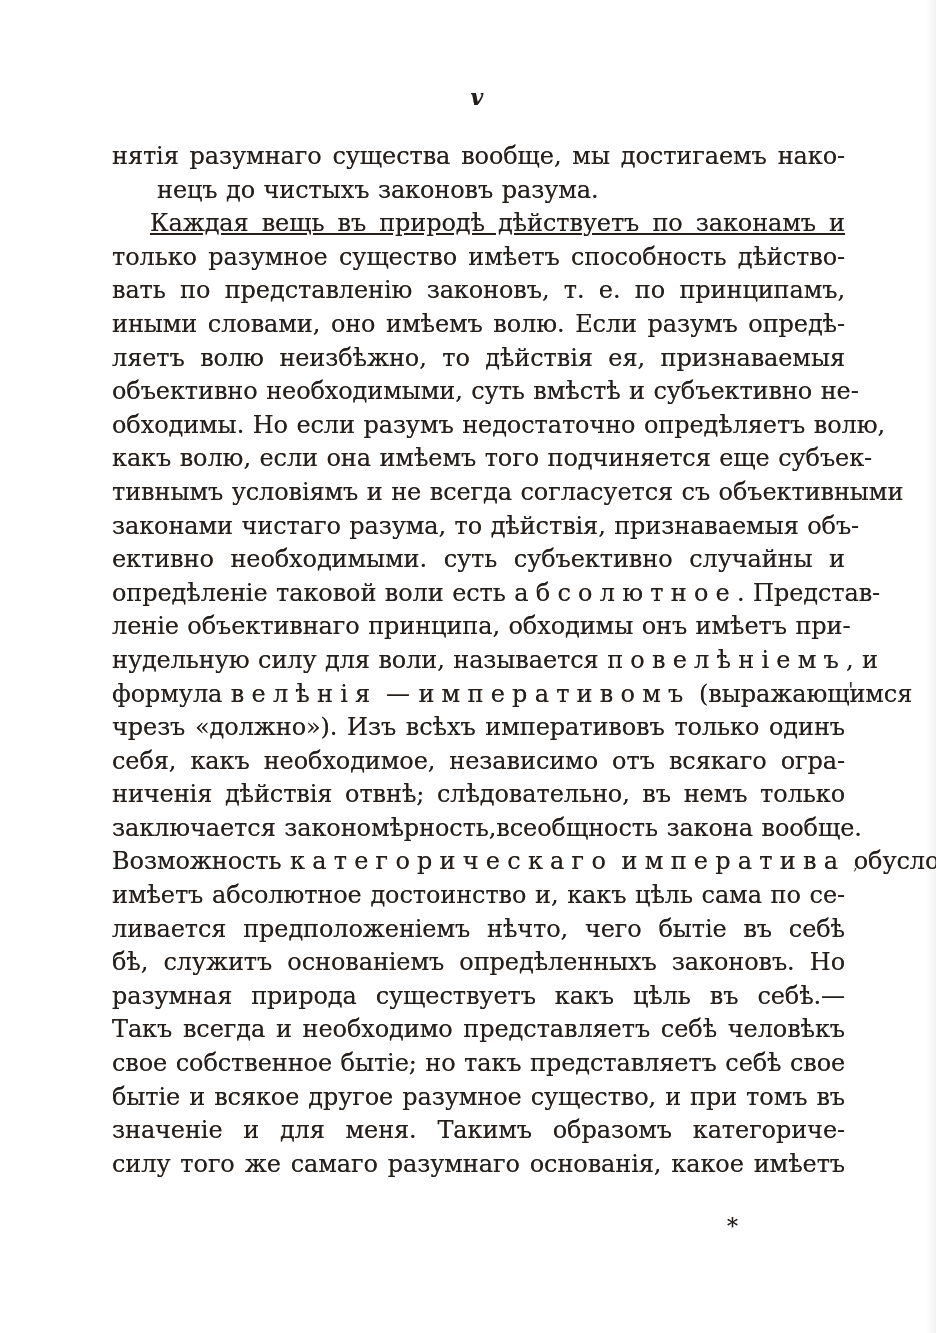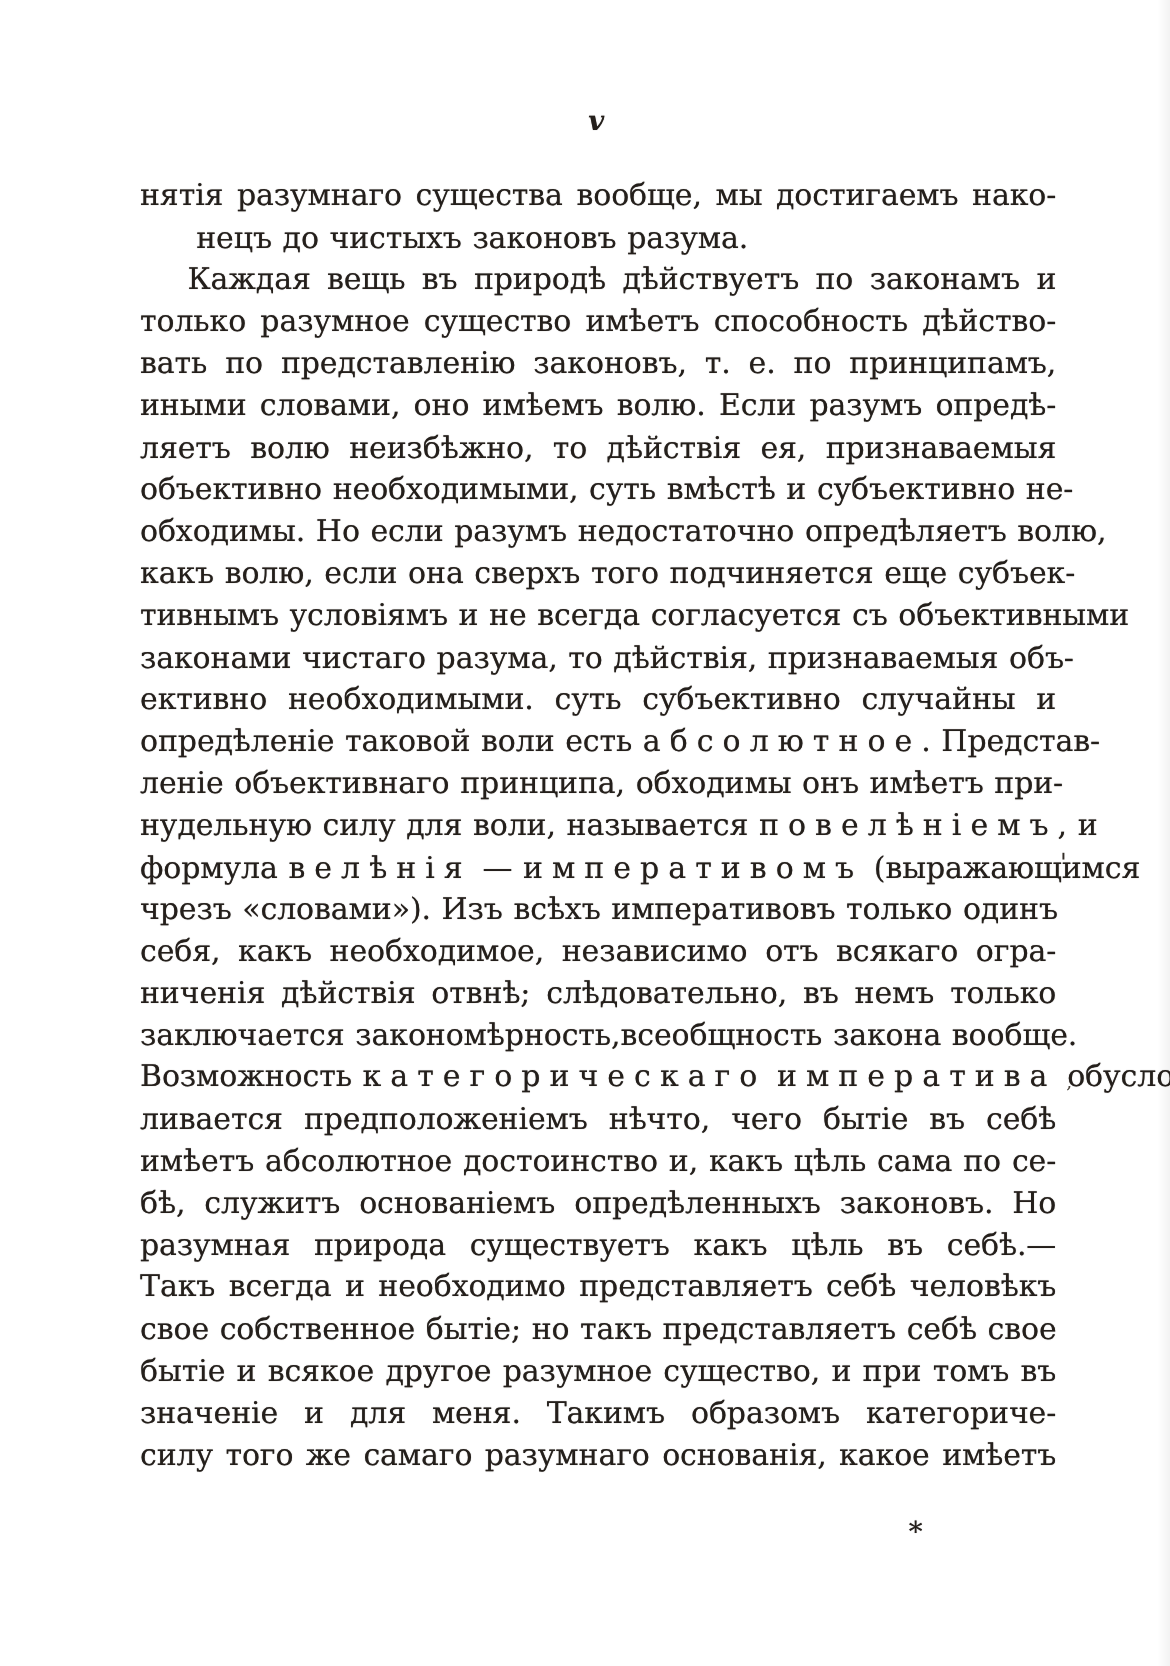--- a/index.html
+++ b/index.html
@@ -56,20 +56,21 @@
     text-shadow: 0 0 0.6px rgba(30,25,20,0.65);
     white-space: nowrap;
   }
   .line.no-justify {
     text-align: left;
     text-align-last: left;
     margin-left: 45px;
   }
   .line.indent {
     text-indent: 38px;
+    text-decoration: underline;
   }
   .spaced {
     letter-spacing: 0.30em;
   }
   .footnote-mark {
     position: absolute;
     top: 1214px;
     left: 727px;
     font-size: 22px;
     text-shadow: 0 0 0.6px rgba(30,25,20,0.65);
@@ -98,35 +99,35 @@
   <div class="text-block">
       <div class="line"><span>нятія разумнаго существа вообще, мы достигаемъ нако-</span></div>
       <div class="line no-justify"><span>нецъ до чистыхъ законовъ разума.</span></div>
       <div class="line indent"><span>Каждая вещь въ природѣ дѣйствуетъ по законамъ и</span></div>
       <div class="line"><span>только разумное существо имѣетъ способность дѣйство-</span></div>
       <div class="line"><span>вать по представленію законовъ, т. е. по принципамъ,</span></div>
       <div class="line"><span>иными словами, оно имѣемъ волю. Если разумъ опредѣ-</span></div>
       <div class="line"><span>ляетъ волю неизбѣжно, то дѣйствія ея, признаваемыя</span></div>
       <div class="line"><span>объективно необходимыми, суть вмѣстѣ и субъективно не-</span></div>
       <div class="line"><span>обходимы. Но если разумъ недостаточно опредѣляетъ волю,</span></div>
-      <div class="line"><span>какъ волю, если она сверхъ того подчиняется еще субъек-</span></div>
+      <div class="line"><span>какъ волю, если она имѣемъ того подчиняется еще субъек-</span></div>
       <div class="line"><span>тивнымъ условіямъ и не всегда согласуется съ объективными</span></div>
       <div class="line"><span>законами чистаго разума, то дѣйствія, признаваемыя объ-</span></div>
       <div class="line"><span>ективно необходимыми. суть субъективно случайны и</span></div>
       <div class="line"><span>опредѣленіе таковой воли есть </span><span class="spaced">абсолютное</span><span>. Представ-</span></div>
       <div class="line"><span>леніе объективнаго принципа, обходимы онъ имѣетъ при-</span></div>
       <div class="line"><span>нудельную силу для воли, называется </span><span class="spaced">повелѣніемъ</span><span>, и</span></div>
       <div class="line"><span>формула </span><span class="spaced">велѣнія</span><span> — </span><span class="spaced">императивомъ</span><span> (выражающимся</span></div>
-      <div class="line"><span>чрезъ «словами»). Изъ всѣхъ императивовъ только одинъ</span></div>
+      <div class="line"><span>чрезъ «должно»). Изъ всѣхъ императивовъ только одинъ</span></div>
       <div class="line"><span>себя, какъ необходимое, независимо отъ всякаго огра-</span></div>
       <div class="line"><span>ниченія дѣйствія отвнѣ; слѣдовательно, въ немъ только</span></div>
       <div class="line"><span>заключается закономѣрность,всеобщность закона вообще.</span></div>
       <div class="line"><span>Возможность </span><span class="spaced">категорическаго</span><span> </span><span class="spaced">императива</span><span> обуслов-</span></div>
+      <div class="line"><span>имѣетъ абсолютное достоинство и, какъ цѣль сама по се-</span></div>
       <div class="line"><span>ливается предположеніемъ нѣчто, чего бытіе въ себѣ</span></div>
-      <div class="line"><span>имѣетъ абсолютное достоинство и, какъ цѣль сама по се-</span></div>
       <div class="line"><span>бѣ, служитъ основаніемъ опредѣленныхъ законовъ. Но</span></div>
       <div class="line"><span>разумная природа существуетъ какъ цѣль въ себѣ.—</span></div>
       <div class="line"><span>Такъ всегда и необходимо представляетъ себѣ человѣкъ</span></div>
       <div class="line"><span>свое собственное бытіе; но такъ представляетъ себѣ свое</span></div>
       <div class="line"><span>бытіе и всякое другое разумное существо, и при томъ въ</span></div>
       <div class="line"><span>значеніе и для меня. Такимъ образомъ категориче-</span></div>
       <div class="line"><span>силу того же самаго разумнаго основанія, какое имѣетъ</span></div>
     </div>
 
   <span class="stray-mark-1">'</span>

